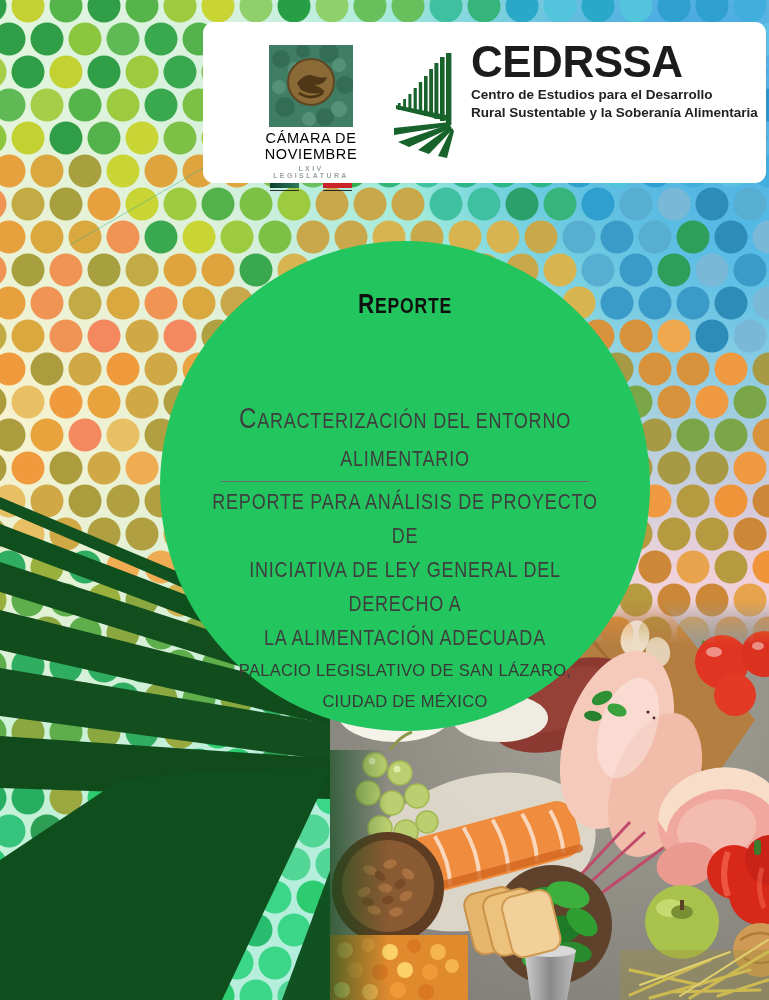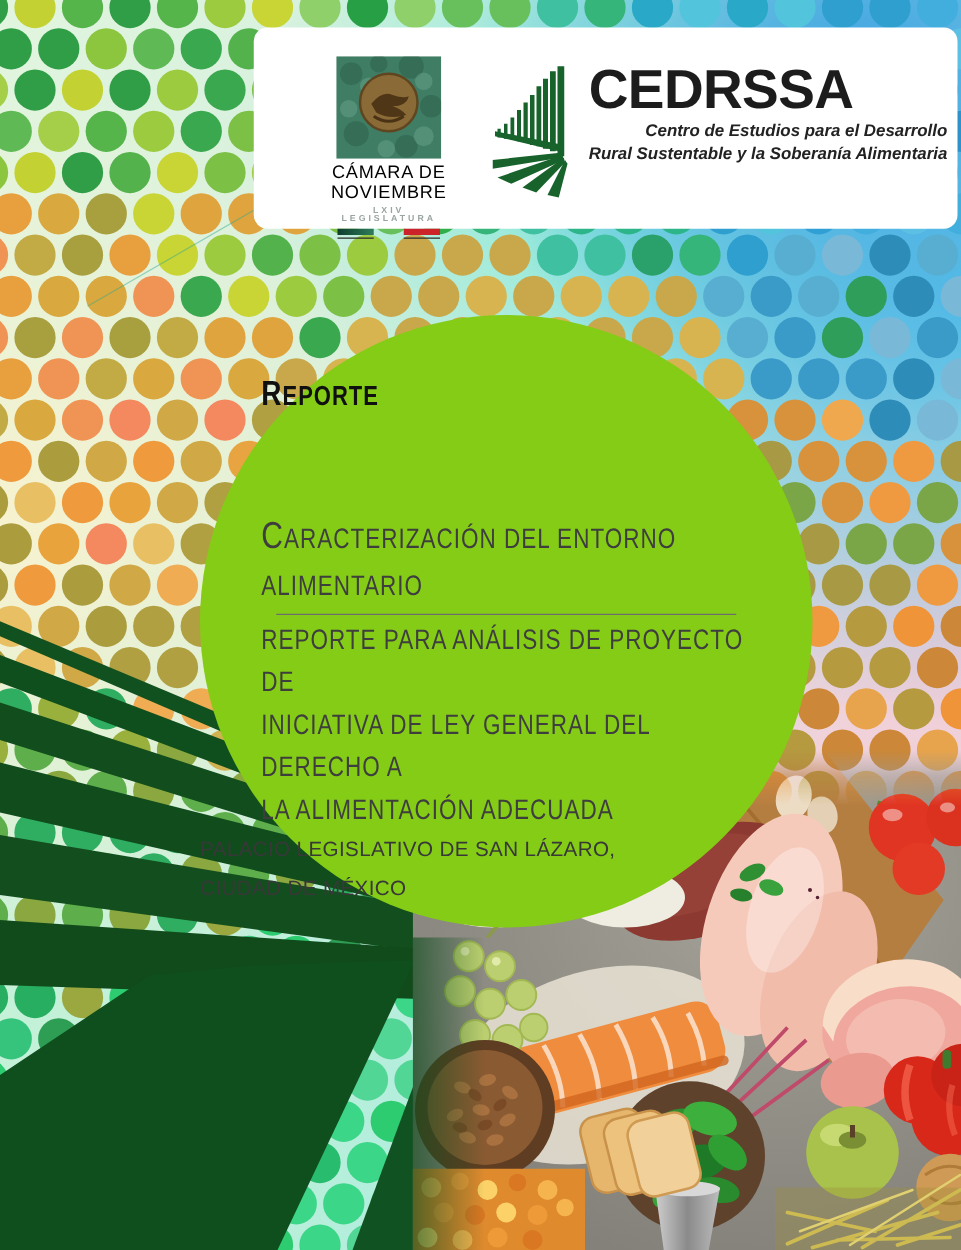--- a/index.html
+++ b/index.html
@@ -16,22 +16,22 @@
       radial-gradient(52% 36% at 0% 42%, rgba(248,242,206,.97), rgba(248,242,206,0) 100%),
       radial-gradient(46% 40% at 6% 88%, rgba(190,242,214,.9), rgba(190,242,214,0) 100%),
       radial-gradient(44% 34% at 52% 96%, rgba(172,240,222,.85), rgba(172,240,222,0) 100%),
       linear-gradient(115deg,#e2f5de 0%,#cfeede 38%,#b4e8dd 62%,#bfe6ea 100%);}
   .dots,.shapes{position:absolute;inset:0;}
   
   .photo{position:absolute;left:330px;top:600px;width:439px;height:400px;
     -webkit-mask-image:linear-gradient(180deg, rgba(0,0,0,0) 0px, rgba(0,0,0,.55) 20px, #000 44px);
             mask-image:linear-gradient(180deg, rgba(0,0,0,0) 0px, rgba(0,0,0,.55) 20px, #000 44px);}
   
-  .circle{position:absolute;left:160px;top:252px;width:490px;height:490px;border-radius:50%;
-          background:#84cc16;text-align:left;color:#3f3f3f;}
+  .circle{position:absolute;left:160px;top:241px;width:490px;height:490px;border-radius:50%;
+          background:#22c55e;text-align:center;color:#3f3f3f;}
   .condensed{transform:scaleX(.8);transform-origin:50% 50%;}
   .kicker{margin-top:50px;line-height:26px;font-size:22px;font-weight:800;color:#101010;letter-spacing:1px;}
   .kicker::first-letter{font-size:28px;}
   .title-block{margin-top:80px;}
   .tline{line-height:38px;font-size:22.5px;letter-spacing:1px;color:#3e3e3e;font-weight:400;}
   .tline1::first-letter{font-size:30px;}
   .divider{width:368px;margin:3px auto 3px auto;border-top:1.6px solid #6e6e6e;height:0;}
   .sline{line-height:34px;font-size:22.5px;letter-spacing:1px;color:#3e3e3e;font-weight:400;}
   .place-block{}
   .pline{line-height:31px;font-size:16.5px;color:#383838;letter-spacing:.3px;}
@@ -39,23 +39,23 @@
   .header-card{position:absolute;left:203px;top:22px;width:563px;height:161px;background:#fff;border-radius:11px;}
   .camara{position:absolute;left:60px;top:23px;width:96px;text-align:center;}
   .camara-emblem{display:block;margin:0 auto;}
   .camara-name{margin-top:4px;font-size:14.5px;font-weight:400;letter-spacing:.6px;line-height:15.5px;}
   .camara-leg{margin-top:3px;font-size:7px;letter-spacing:2.4px;color:#9aa5a0;font-weight:700;}
   .flag-bars{margin-top:4px;display:flex;justify-content:space-between;padding:0 7px;}
   .bar-wrap{width:29px;}
   .bar{height:5px;width:29px;}
   .bar-underline{height:1.8px;width:29px;background:#2a2a2a;margin-top:1.5px;}
   .cedrssa-fan{position:absolute;left:191px;top:30px;}
-  .cedrssa-text{position:absolute;left:268px;top:26px;}
+  .cedrssa-text{position:absolute;left:268px;top:16px;}
   .cedrssa-acronym{font-size:44px;font-weight:800;letter-spacing:-.5px;color:#1c1c1c;line-height:48px;}
-  .cedrssa-tag{font-size:13.5px;font-style:italic;color:#222;line-height:18px;font-weight:600;text-align:right;}
+  .cedrssa-tag{font-size:13.5px;color:#222;line-height:18px;font-weight:600;}
 </style>
 </head>
 <body>
 
 <div class="page">
 
   <div class="bg"></div>
 
   <svg class="dots" id="dots-svg" viewBox="0 0 769 1000">
       <circle cx="-10" cy="6" r="16.5" fill="#2f9e46"></circle>

